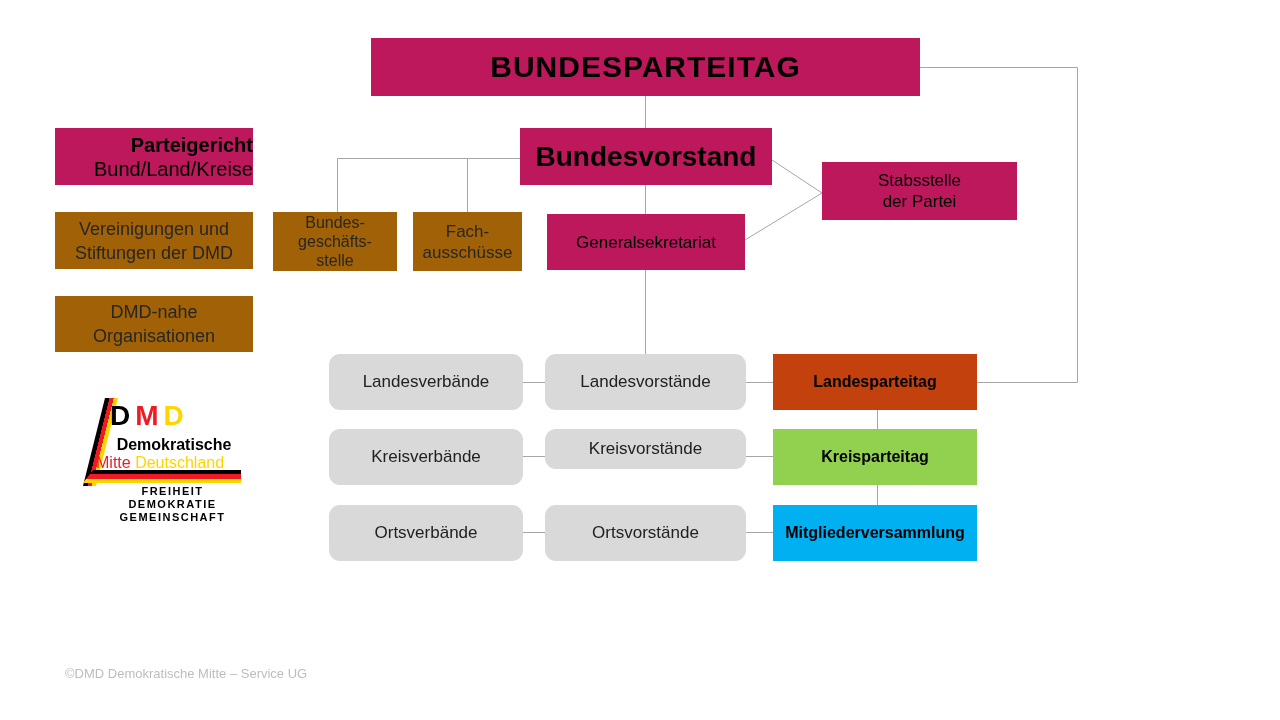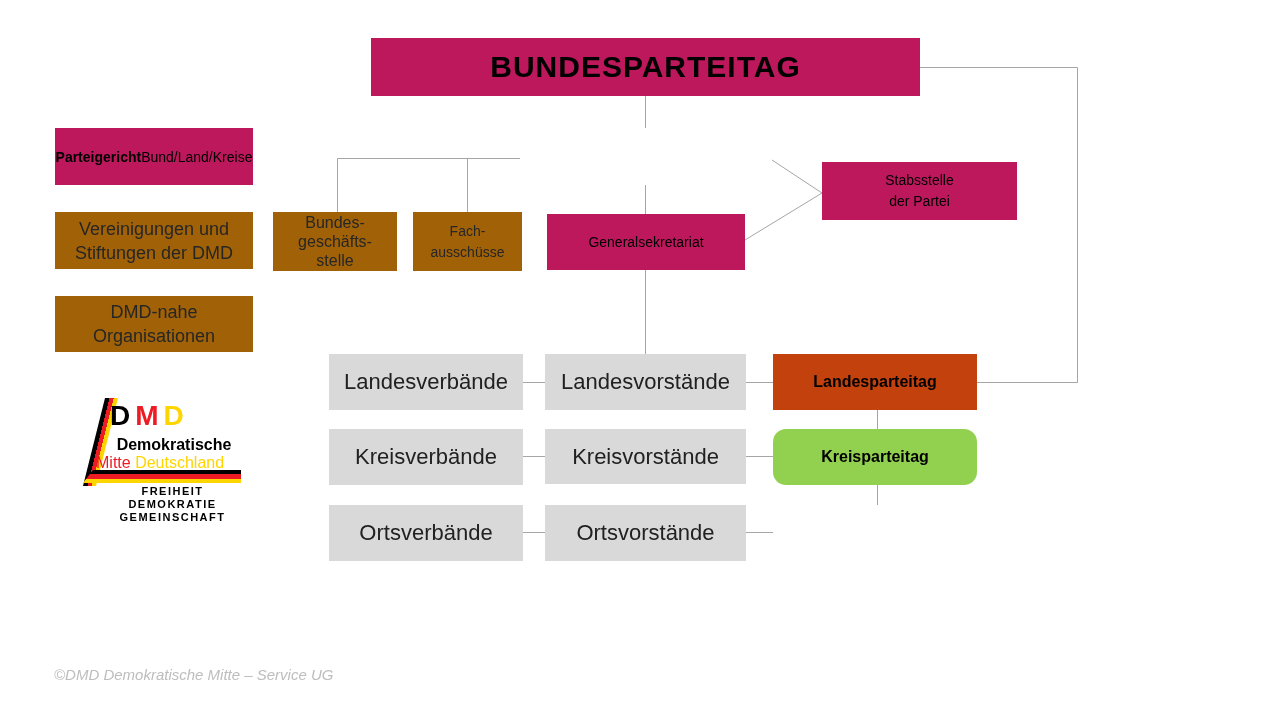--- a/index.html
+++ b/index.html
@@ -16,31 +16,31 @@
     display:flex;align-items:center;justify-content:center;
     text-align:center;
     box-sizing:border-box;
     color:#000;
   }
   .multiline{white-space:pre-line;}
   .gold{background:#be185d;}
   .lgray{background:#a16207;color:#262626;}
   .dgray{background:#D9D9D9;color:#212121;}
   .green{background:#c2410c;}
-  .lgreen{background:#92D050;border-radius:13px;}
+  .lgreen{background:#92D050;}
   .blue{background:#00B0F0;}
 
   .title-box{font-size:30px;font-weight:bold;letter-spacing:1px;}
   .bv-box{font-size:28px;font-weight:bold;}
-  .two-line{font-size:14px;line-height:24px;}
+  .two-line{flex-direction:column;font-size:20px;line-height:24px;align-items:flex-end;}
   .two-line .bold-line{font-weight:bold;}
   .side-box{font-size:18px;line-height:24px;}
   .small-box{font-size:16px;line-height:19px;}
-  .mid-box{font-size:14px;line-height:21px;}
-  .cell{font-size:22px;}
+  .mid-box{font-size:17px;line-height:21px;}
+  .cell{font-size:17px;border-radius:11px;}
   .cell-bold{font-size:16px;font-weight:bold;}
 
   
   .logo{position:absolute;left:70px;top:390px;width:182px;height:132px;}
   .logo-stripe{
     position:absolute;left:24px;top:8px;width:13px;height:88px;
     background:linear-gradient(90deg,#000 0 34%,#ED1C24 34% 67%,#FFD500 67% 100%);
     transform:skewX(-14deg);
   }
   .logo-dmd{
@@ -65,22 +65,22 @@
     position:absolute;left:13px;top:80px;width:158px;height:13px;
     background:linear-gradient(180deg,#000 0 34%,#ED1C24 34% 67%,#FFD500 67% 100%);
     clip-path:polygon(10px 0,100% 0,100% 100%,0 100%);
   }
   .logo-values{
     position:absolute;left:30px;top:95px;width:145px;
     text-align:center;font-size:11px;font-weight:bold;
     letter-spacing:1.5px;line-height:13px;color:#000;
   }
   .copyright{
-    position:absolute;left:54px;top:666px;
-    font-size:15px;color:#BDBDBD;font-style:italic;
+    position:absolute;left:65px;top:666px;
+    font-size:13px;color:#BDBDBD;
   }
 </style>
 </head>
 <body>
 
 <div class="slide">
 
   <svg class="lines" width="1280" height="720" viewBox="0 0 1280 720">
     <g stroke="#A6A6A6" stroke-width="1" fill="none">
 
@@ -106,20 +106,21 @@
       <path d="M523 532.5 L545 532.5"></path>
         <path d="M746 532.5 L773 532.5"></path>
 
       <path d="M877.5 410 L877.5 429"></path>
       <path d="M877.5 485 L877.5 505"></path>
     </g>
   </svg>
 
   <div class="box gold title-box" style="left:371px;top:38px;width:549px;height:58px;">BUNDESPARTEITAG</div>
 
+  <div class="box gold bv-box" style="left:520px;top:128px;width:252px;height:57px;">Bundesvorstand</div>
 
   <div class="box gold two-line" style="left:55px;top:128px;width:198px;height:57px;">
     <span class="bold-line">Parteigericht</span>
     <span>Bund/Land/Kreise</span>
   </div>
 
   <div class="box lgray side-box multiline" style="left:55px;top:212px;width:198px;height:57px;">Vereinigungen und
 Stiftungen der DMD</div>
 
   <div class="box lgray side-box multiline" style="left:55px;top:296px;width:198px;height:56px;">DMD-nahe
@@ -135,25 +136,26 @@
   <div class="box gold mid-box" style="left:547px;top:214px;width:198px;height:56px;">Generalsekretariat</div>
 
   <div class="box gold mid-box multiline" style="left:822px;top:162px;width:195px;height:58px;">Stabsstelle
 der Partei</div>
 
   <div class="box dgray cell" style="left:329px;top:354px;width:194px;height:56px;">Landesverbände</div>
   <div class="box dgray cell" style="left:545px;top:354px;width:201px;height:56px;">Landesvorstände</div>
   <div class="box green cell-bold" style="left:773px;top:354px;width:204px;height:56px;">Landesparteitag</div>
 
   <div class="box dgray cell" style="left:329px;top:429px;width:194px;height:56px;">Kreisverbände</div>
-  <div class="box dgray cell" style="left:545px;top:429px;width:201px;height:55px;">Kreisvorstände</div>
+  <div class="box dgray cell" style="left:545px;top:429px;width:201px;height:40px;">Kreisvorstände</div>
   <div class="box lgreen cell-bold" style="left:773px;top:429px;width:204px;height:56px;">Kreisparteitag</div>
 
   <div class="box dgray cell" style="left:329px;top:505px;width:194px;height:56px;">Ortsverbände</div>
   <div class="box dgray cell" style="left:545px;top:505px;width:201px;height:56px;text-align:right;">Ortsvorstände</div>
+  <div class="box blue cell-bold" style="left:773px;top:505px;width:204px;height:56px;">Mitgliederversammlung</div>
 
   <div class="logo">
     <div class="logo-stripe"></div>
     <div class="logo-dmd"><span class="l-black">D</span><span class="l-red">M</span><span class="l-yellow">D</span></div>
     <div class="logo-line1">Demokratische</div>
     <div class="logo-line2"><span class="l-red">Mitte </span><span class="l-yellow">Deutschland</span></div>
     <div class="logo-bar"></div>
     <div class="logo-values">
       <div>FREIHEIT</div>
       <div>DEMOKRATIE</div>

